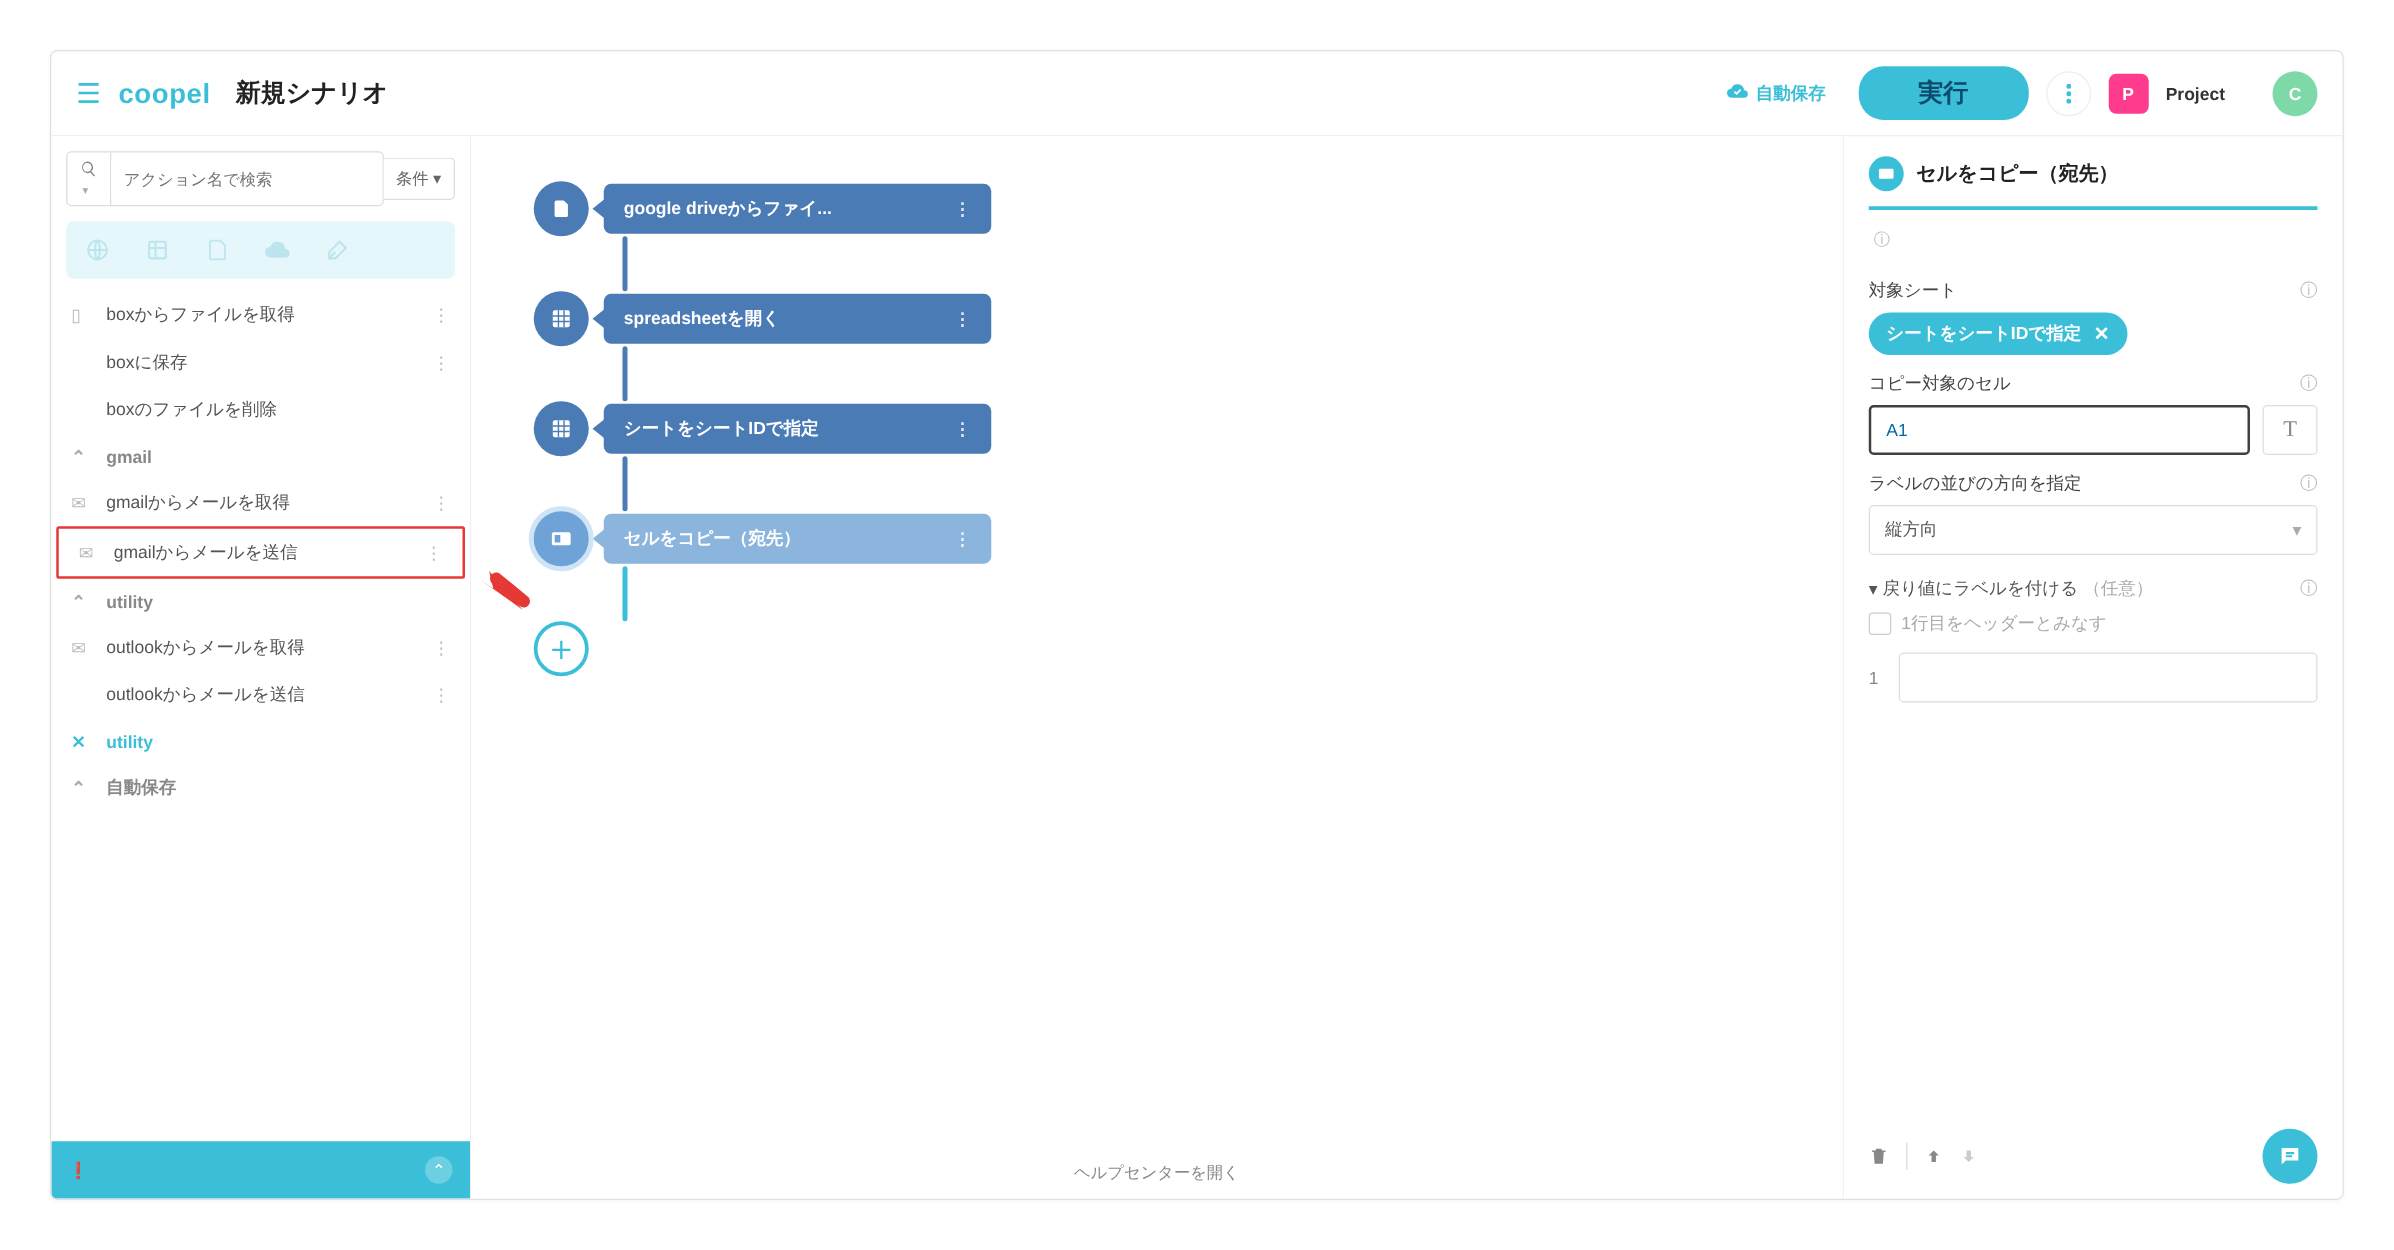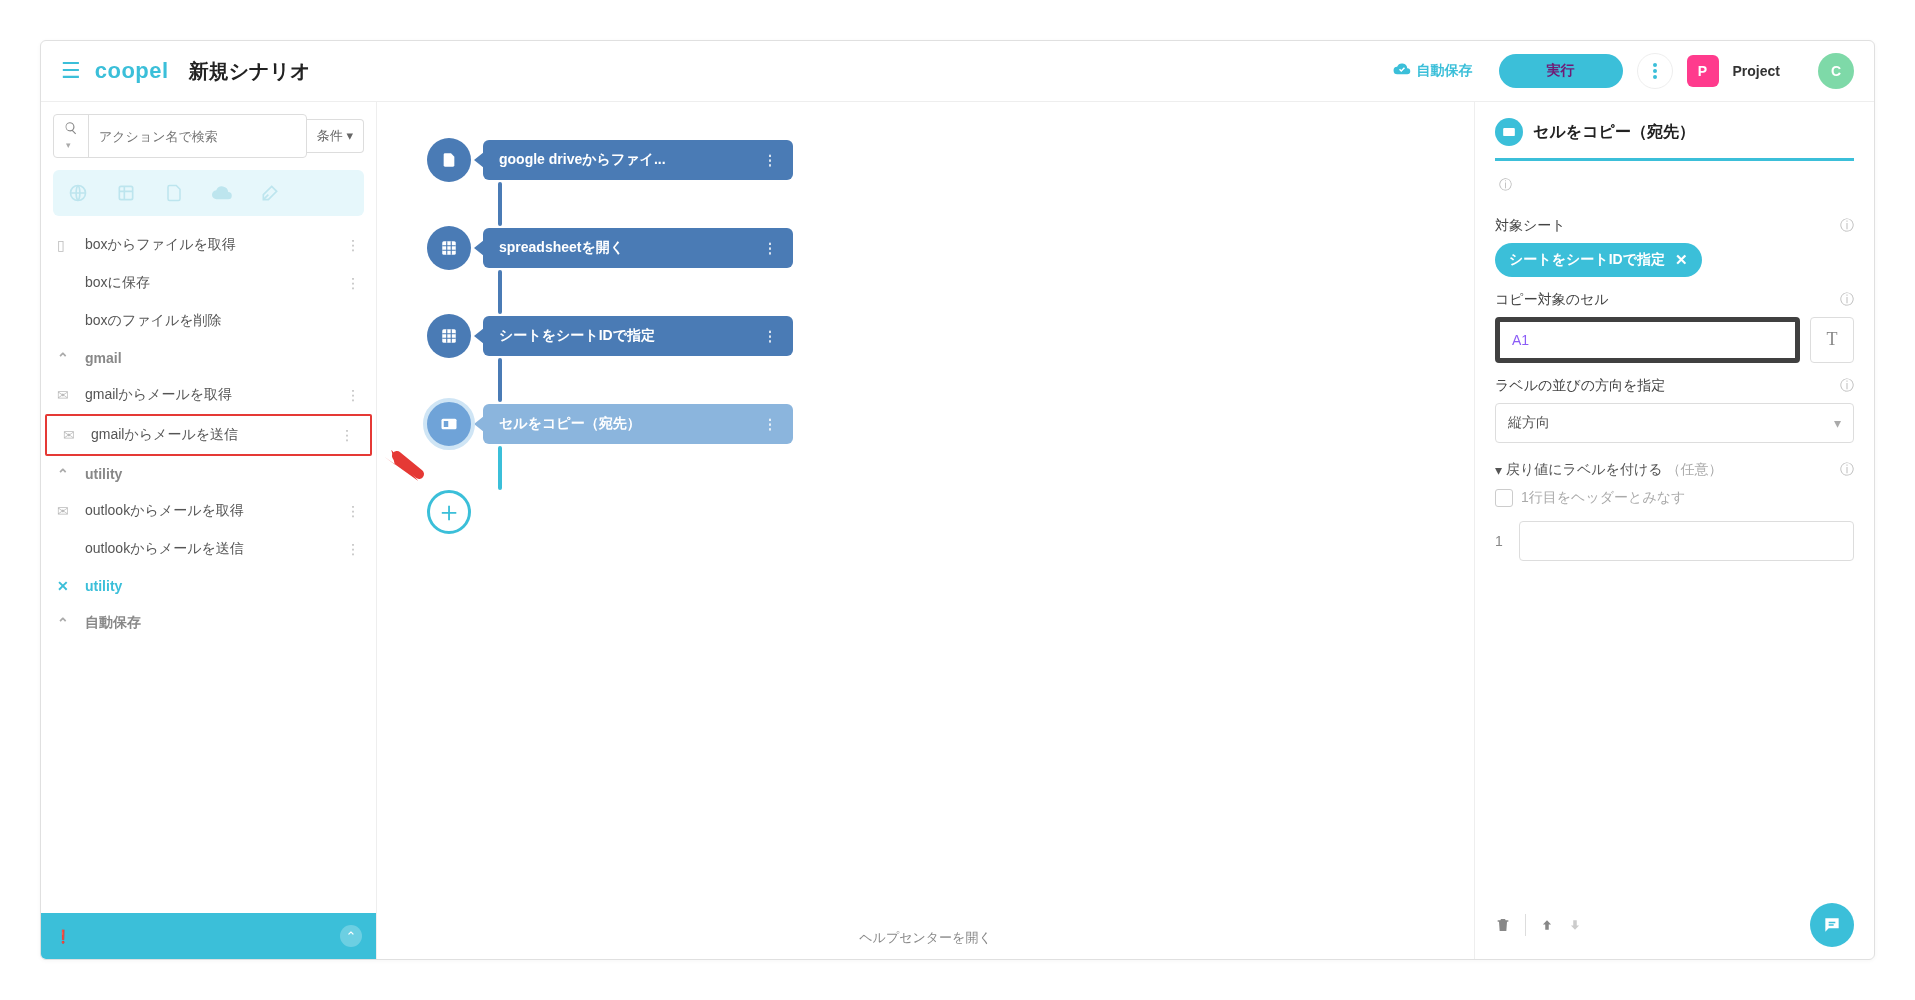--- a/index.html
+++ b/index.html
@@ -7,21 +7,21 @@
 .app { display: flex; flex-direction: column; width: 1915px; height: 1000px; padding: 40px; }
 .window { border: 1px solid #e0e0e0; border-radius: 6px; overflow: hidden; background: #fff; flex: 1; display: flex; flex-direction: column; box-shadow: 0 1px 4px rgba(0,0,0,0.04); }
 
 
 .header { display: flex; align-items: center; padding: 12px 20px; border-bottom: 1px solid #eee; gap: 14px; }
 .menu-btn { color: #3bbfd9; font-size: 22px; cursor: pointer; }
 .logo { font-size: 22px; font-weight: 800; color: #3bbfd9; letter-spacing: 0.5px; }
 .scenario-title { font-size: 20px; font-weight: 700; color: #222; margin-left: 6px; }
 .spacer { flex: 1; }
 .autosave { display: flex; align-items: flex-start; gap: 6px; color: #3bbfd9; font-weight: 600; padding: 6px 12px; }
-.run-btn { background: #3bbfd9; color: #701a75; font-weight: 700; padding: 8px 48px; border-radius: 20px; border: none; font-size: 14px; cursor: pointer; }
+.run-btn { background: #3bbfd9; color: #0c4a6e; font-weight: 700; padding: 8px 48px; border-radius: 20px; border: none; font-size: 20px; cursor: pointer; }
 .dots-btn { width: 36px; height: 36px; border-radius: 50%; border: 1px solid #eee; background: #fff; display: flex; align-items: center; justify-content: center; color: #3bbfd9; cursor: pointer; }
 .proj-badge { background: #ff3b8d; color: #fff; width: 32px; height: 32px; border-radius: 6px; display: flex; align-items: center; justify-content: center; font-weight: 700; }
 .proj-label { font-weight: 700; color: #333; }
 .avatar { width: 36px; height: 36px; border-radius: 50%; background: #7ed9a8; color: #fff; display: flex; align-items: center; justify-content: center; font-weight: 700; margin-left: 24px; }
 
 
 .body { flex: 1; display: flex; overflow: hidden; }
 
 
 .left { width: 336px; border-right: 1px solid #eee; display: flex; flex-direction: column; background: #fff; position: relative; }
@@ -68,21 +68,21 @@
 .panel-title { font-size: 16px; font-weight: 800; color: #222; }
 .panel-desc { display: flex; gap: 8px; color: #888; font-size: 13px; line-height: 1.5; padding: 0 4px 8px; }
 .open-link { text-align: center; color: #3bbfd9; font-size: 13px; padding: 6px 0; position: relative; }
 .open-link::before, .open-link::after { content: ''; position: absolute; top: 50%; width: 38%; height: 1px; background: #eee; }
 .open-link::before { left: 0; } .open-link::after { right: 0; }
 .field-label { display: flex; align-items: center; color: #444; font-size: 14px; margin: 14px 0 8px; }
 .field-label .info { margin-left: auto; color: #bbb; }
 .chip { display: inline-flex; align-items: center; background: #3bbfd9; color: #fff; padding: 8px 14px; border-radius: 18px; font-size: 14px; font-weight: 600; gap: 10px; }
 .chip .x { font-size: 15px; }
 .input-row { display: flex; gap: 10px; }
-.text-input { flex: 1; border: 5px solid #404040; border-radius: 4px; padding: 10px 12px; font-size: 14px; color: #8b5cf6; }
+.text-input { flex: 1; border: 2px solid #404040; border-radius: 4px; padding: 10px 12px; font-size: 14px; color: #0369a1; }
 .t-btn { width: 44px; border: 1px solid #ddd; border-radius: 4px; background: #fff; color: #888; font-size: 18px; font-family: serif; }
 .select-input { width: 100%; border: 1px solid #ddd; border-radius: 4px; padding: 10px 12px; font-size: 14px; color: #555; display: flex; align-items: center; }
 .select-input .caret { margin-left: auto; color: #aaa; }
 .subheader { display: flex; align-items: center; color: #555; font-size: 14px; margin: 18px 0 10px; }
 .subheader .opt { color: #aaa; margin-left: 4px; }
 .subheader .info { margin-left: auto; color: #bbb; }
 .checkbox-row { display: flex; align-items: center; gap: 8px; color: #aaa; font-size: 14px; margin-bottom: 14px; }
 .checkbox-box { width: 18px; height: 18px; border: 1px solid #ccc; border-radius: 3px; }
 .label-row { display: flex; align-items: center; gap: 10px; }
 .label-num { color: #888; width: 14px; }

